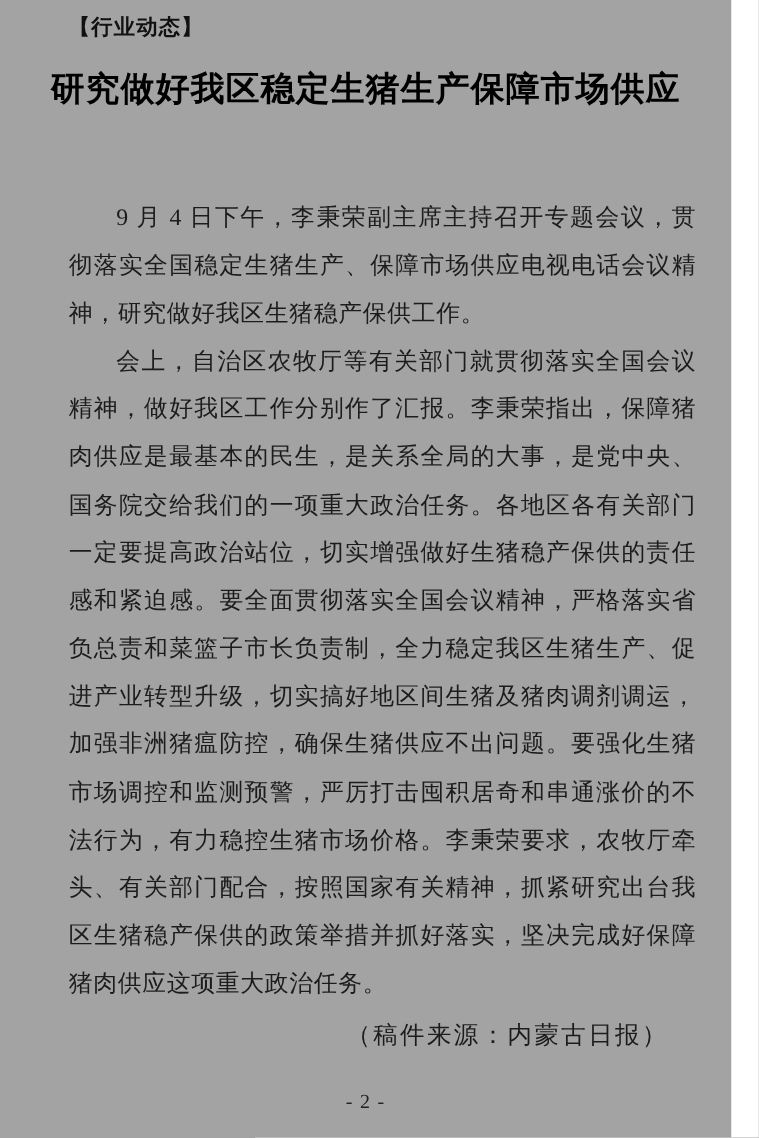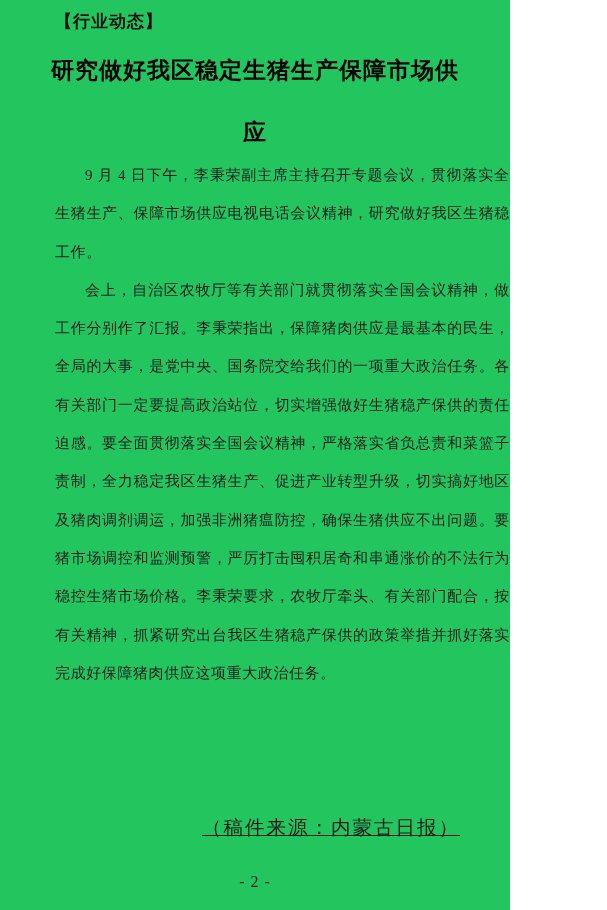--- a/index.html
+++ b/index.html
@@ -1,22 +1,22 @@
 <!DOCTYPE html>
 <html><head>
 <meta charset="utf-8">
 <style>
   html, body { margin: 0; padding: 0; }
   body { background: #ffffff; }
 
   .page {
     position: relative;
-    width: 510px;
+    width: 585px;
     height: 910px;
-    background: #22c55e;
+    background: #a3a3a3;
     overflow: hidden;
     font-family: "Liberation Serif", "DejaVu Serif", serif;
   }
 
   .section-tag {
     position: absolute;
     left: 55px;
     top: 10px;
     font-family: "Liberation Sans", "DejaVu Sans", sans-serif;
     font-weight: 700;
@@ -25,52 +25,51 @@
     letter-spacing: 1px;
   }
 
   .doc-title {
     position: absolute;
     top: 40px;
     left: 40px;
     right: 40px;
     text-align: center;
     font-weight: 700;
-    font-size: 23px;
+    font-size: 27px;
     line-height: 62px;
     color: #000000;
     letter-spacing: 1px;
   }
 
   .doc-body {
     position: absolute;
     top: 156px;
     left: 55px;
     width: 502px;
-    font-size: 15px;
+    font-size: 19px;
     line-height: 38.3px;
     color: #1c1c1c;
     text-align: justify;
     text-justify: inter-character;
   }
 
   .doc-body p {
     margin: 0;
     text-indent: 2em;
     letter-spacing: 0.6px;
   }
 
   .source-line {
     position: absolute;
     top: 814px;
     right: 50px;
     font-size: 19.5px;
     color: #1c1c1c;
     letter-spacing: 2px;
-    text-decoration: underline;
   }
 
   .page-number {
     position: absolute;
     top: 873px;
     left: 0;
     right: 0;
     text-align: center;
     font-size: 16px;
     color: #222222;

